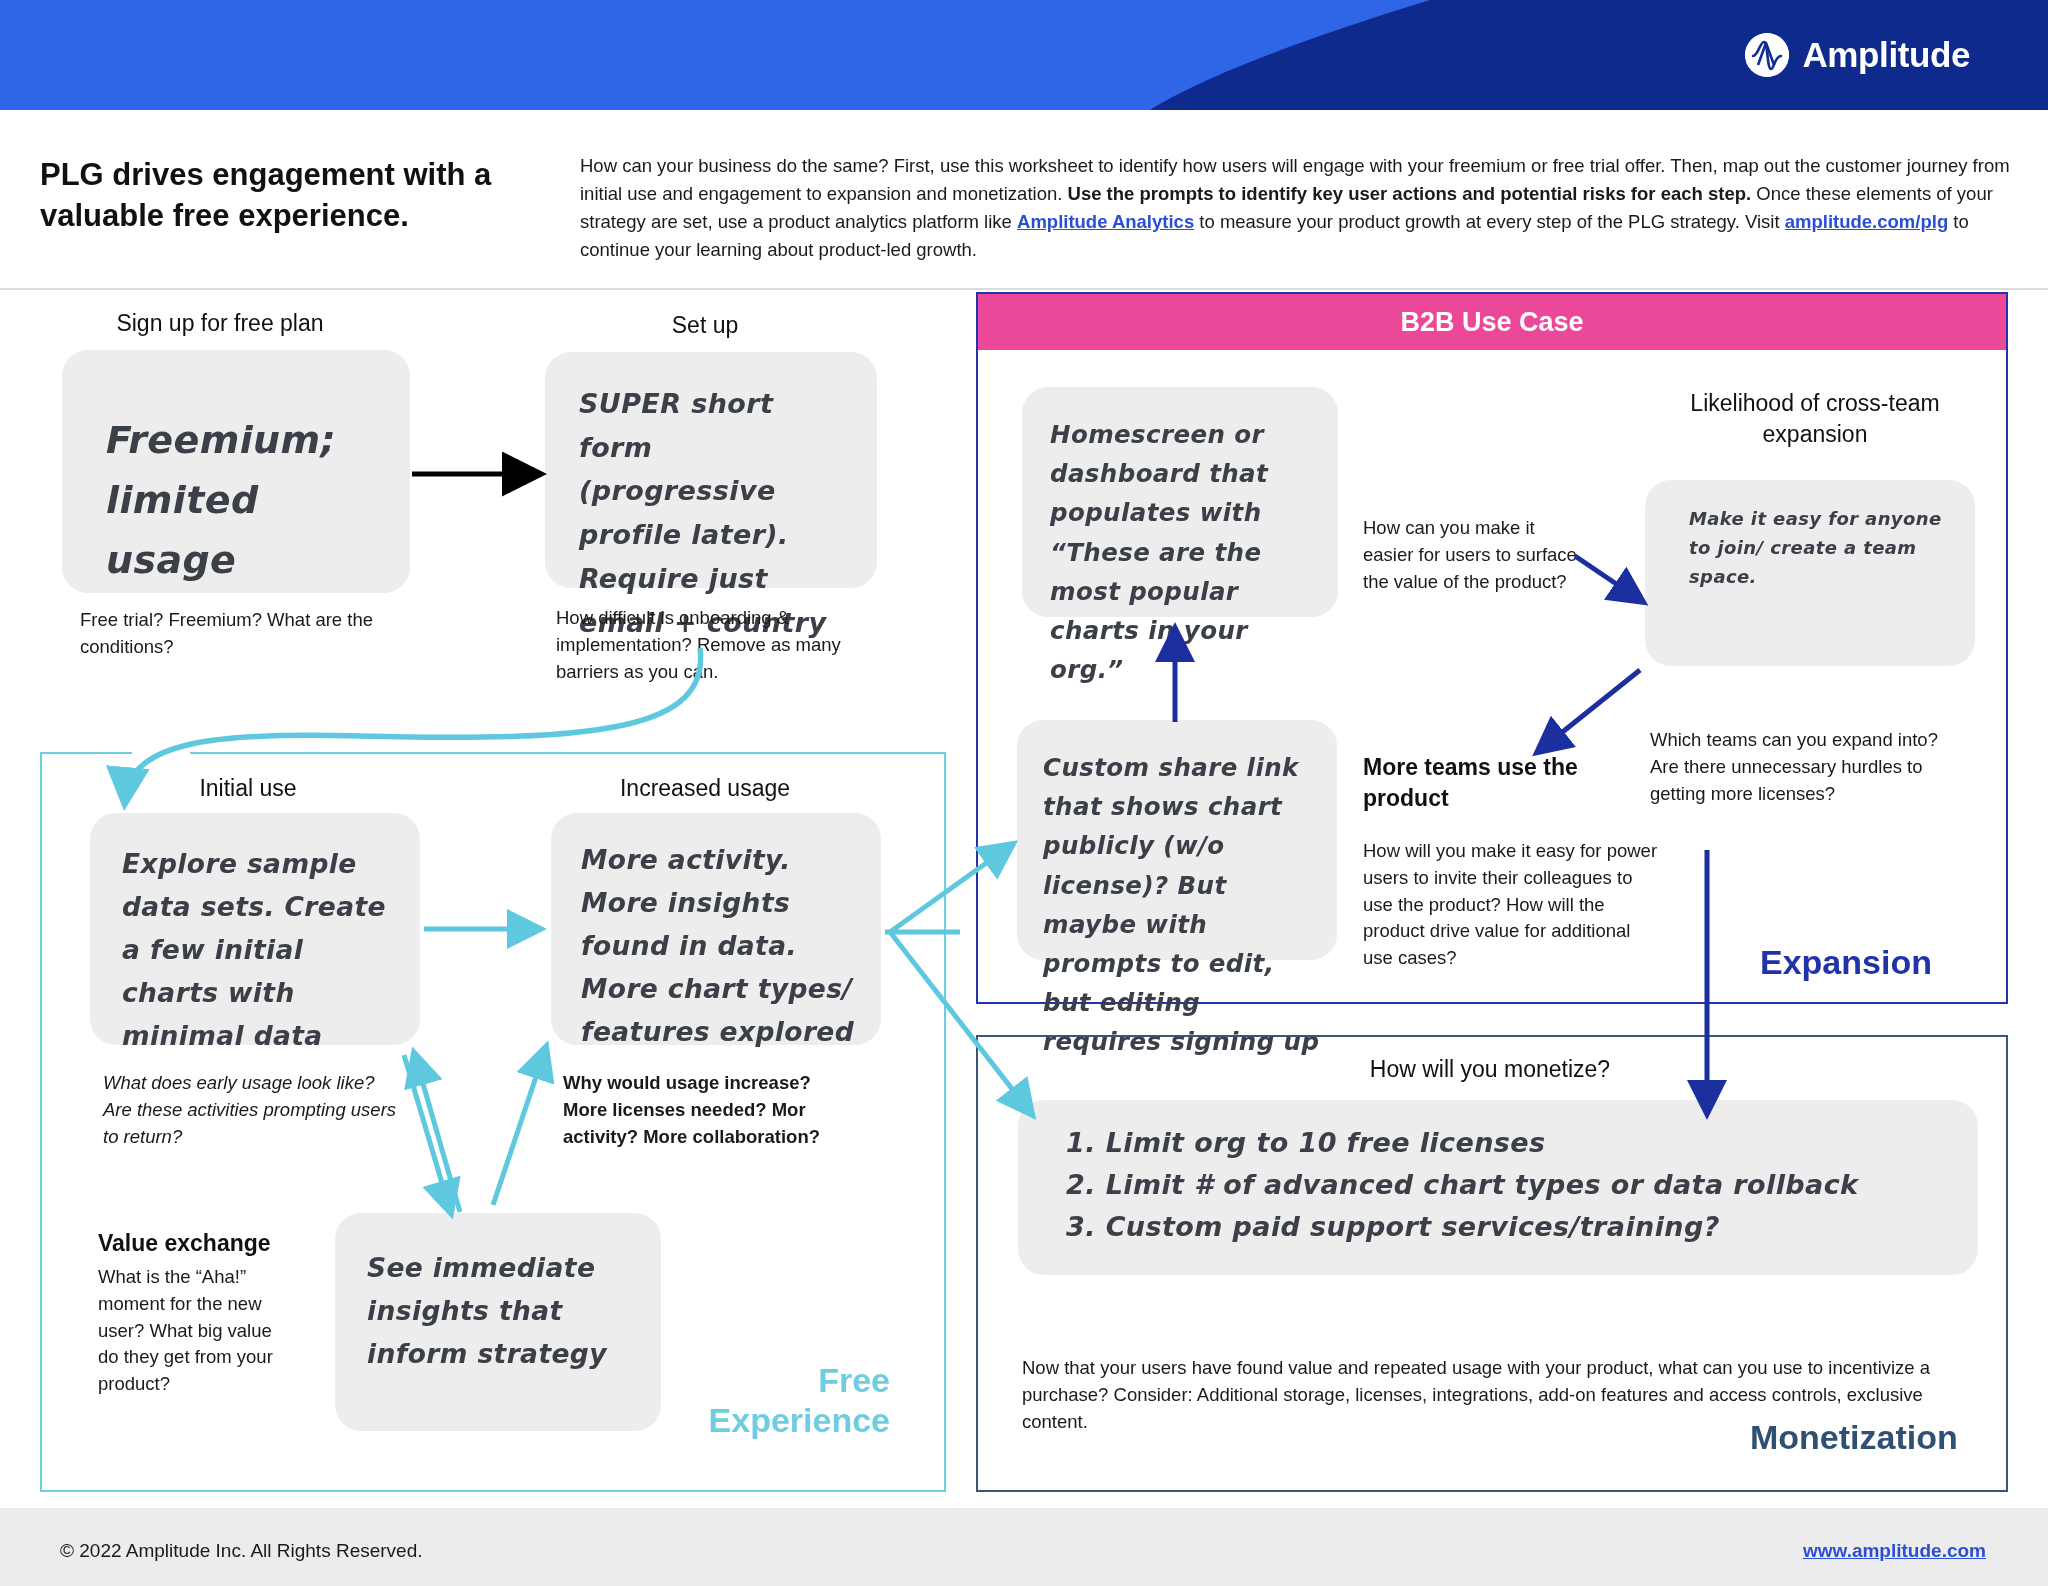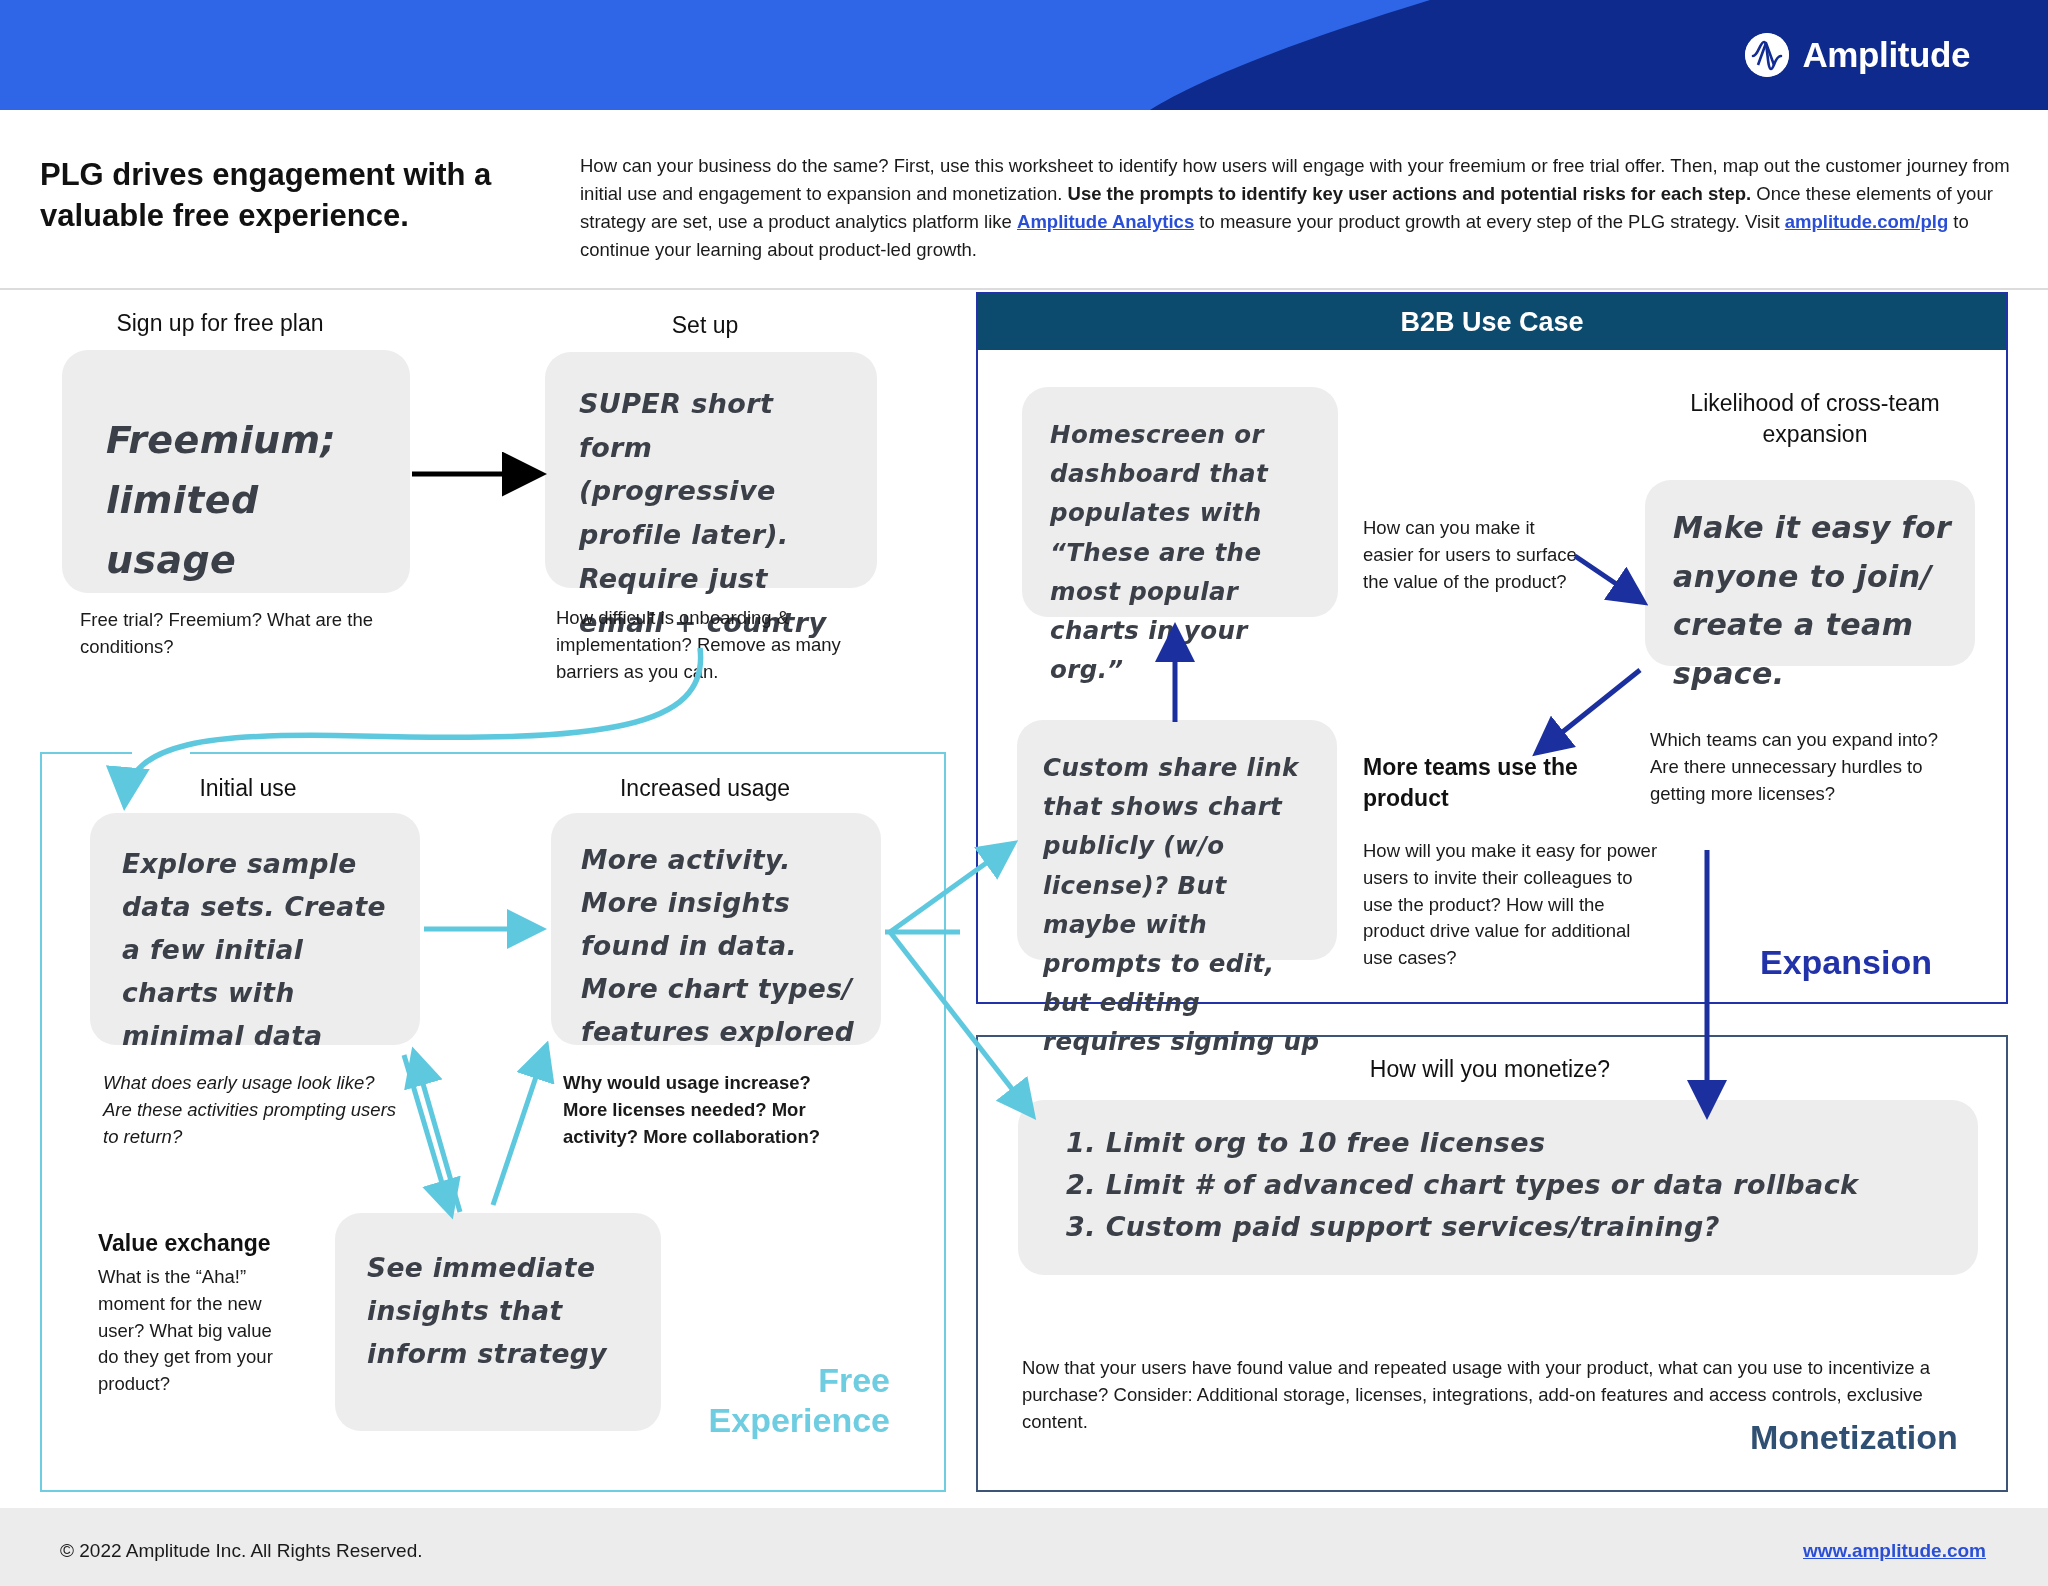--- a/index.html
+++ b/index.html
@@ -54,21 +54,21 @@
   .col-title{position:absolute;font-weight:normal;font-size:23px;color:#111;text-align:center;}
   .prompt{position:absolute;font-size:18.5px;line-height:1.45;color:#1a1a1a;}
   .sub-title{position:absolute;font-weight:bold;font-size:23px;line-height:1.35;color:#111;}
 
   
   .panel{position:absolute;box-sizing:border-box;}
   .panel-free{border:2px solid #6ecde0;}
   .panel-b2b{border:2px solid #2233AA;background:#fff;}
   .panel-mon{border:2px solid #3C5576;}
   .b2b-head{
-    position:absolute;left:0;top:0;width:100%;height:56px;background:#0c4a6e;
+    position:absolute;left:0;top:0;width:100%;height:56px;background:#ec4899;
     color:#fff;font-weight:bold;font-size:27px;display:flex;align-items:center;justify-content:center;
   }
   .stage-label{position:absolute;font-weight:bold;}
   .lbl-free{color:#6ecde0;font-size:34px;line-height:1.18;text-align:right;}
   .lbl-exp{color:#2233AA;font-size:34px;}
   .lbl-mon{color:#2f4f73;font-size:34px;}
 
   svg.overlay{position:absolute;left:0;top:0;width:2048px;height:1586px;pointer-events:none;}
 
   
@@ -143,21 +143,21 @@
   </div>
 
   <div class="gbox" style="left:1022px;top:387px;width:316px;height:230px;">
     <div class="hand" style="left:28px;top:28px;width:278px;font-size:24.5px;line-height:1.6;">Homescreen or dashboard that populates with “These are the most popular charts in your org.”</div>
   </div>
 
   <div class="prompt" style="left:1363px;top:515px;width:215px;">How can you make it easier for users to surface the value of the product?</div>
 
   <div class="col-title" style="left:1650px;top:388px;width:330px;line-height:1.35;">Likelihood of cross-team expansion</div>
   <div class="gbox" style="left:1645px;top:480px;width:330px;height:186px;">
-    <div class="hand" style="left:28px;top:24px;width:280px;font-size:30px;line-height:1.62;">Make it easy for anyone to join/ create a team space.</div>
+    <div class="hand" style="left:44px;top:24px;width:280px;font-size:18px;line-height:1.62;">Make it easy for anyone to join/ create a team space.</div>
   </div>
   <div class="prompt" style="left:1650px;top:727px;width:290px;">Which teams can you expand into? Are there unnecessary hurdles to getting more licenses?</div>
 
   <div class="gbox" style="left:1017px;top:720px;width:320px;height:240px;">
     <div class="hand" style="left:26px;top:28px;width:284px;font-size:24.5px;line-height:1.6;">Custom share link that shows chart publicly (w/o license)?  But maybe with prompts to edit, but editing requires signing up</div>
   </div>
 
   <div class="sub-title" style="left:1363px;top:752px;width:250px;">More teams use the product</div>
   <div class="prompt" style="left:1363px;top:838px;width:300px;">How will you make it easy for power users to invite their colleagues to use the product? How will the product drive value for additional use cases?</div>
 

